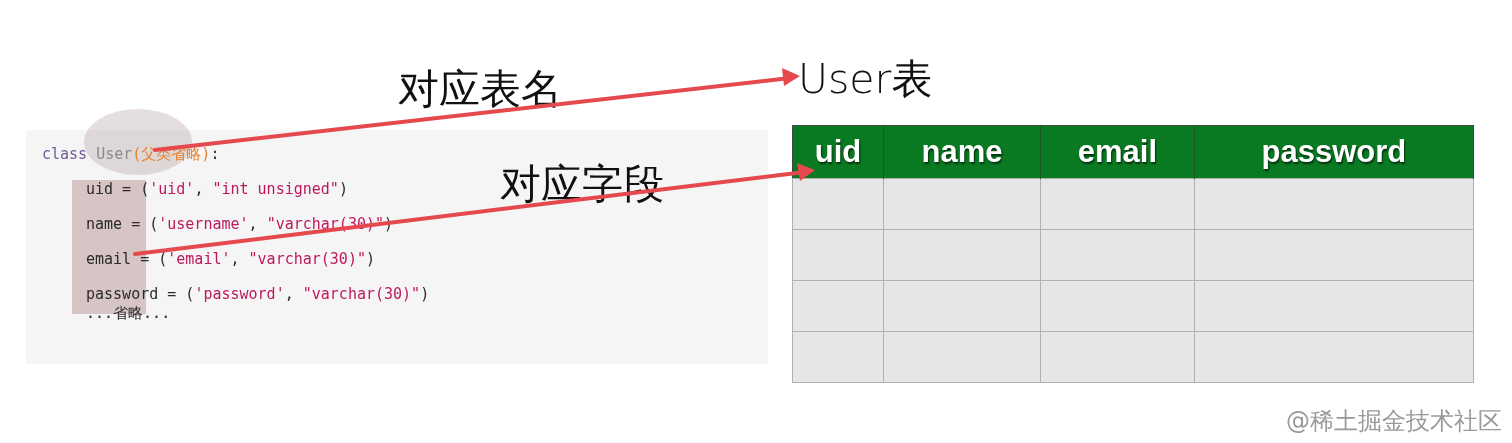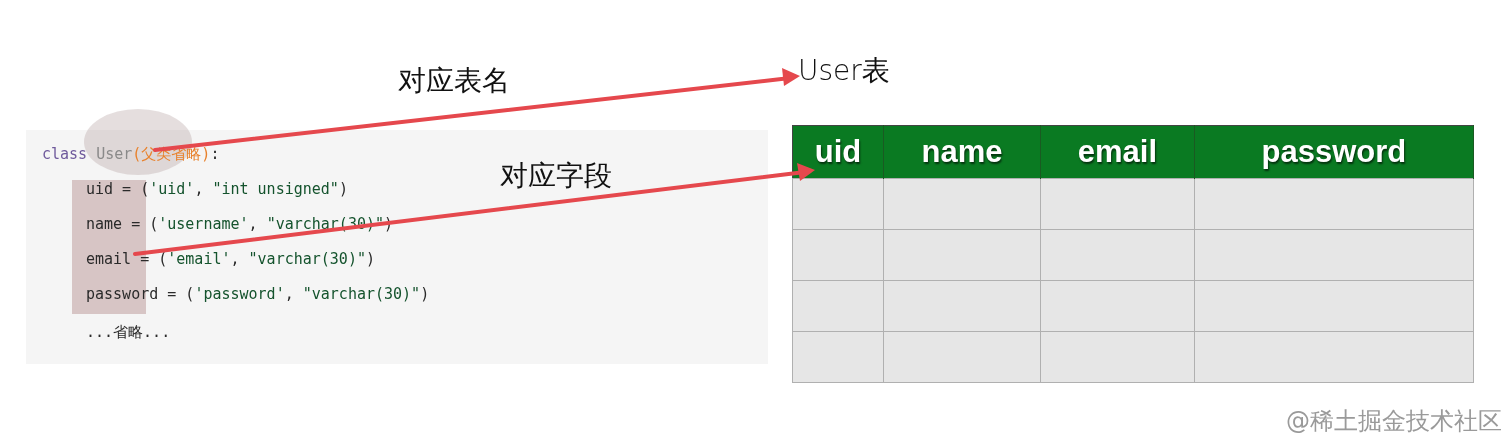--- a/index.html
+++ b/index.html
@@ -2,24 +2,24 @@
 <html><head>
 <meta charset="utf-8">
 <style>
   html, body { margin:0; padding:0; background:#ffffff; }
   body { width:1512px; height:443px; position:relative; overflow:hidden; font-family:"Liberation Sans", "DejaVu Sans", sans-serif; }
   .code-panel { position:absolute; left:26px; top:130px; width:742px; height:234px; background:#f5f5f5; }
   .code-line { position:absolute; font-family:"DejaVu Sans Mono", "Liberation Mono", monospace; font-size:15px; color:#2a2a2a; white-space:pre; }
   .kw { color:#6f5a9c; }
   .cls { color:#8a8a8a; }
   .orange { color:#e8822d; }
-  .str { color:#14532d; }
+  .str { color:#be185d; }
   .hl-col { position:absolute; left:72px; top:180px; width:74px; height:134px; background:rgba(180,140,140,0.45); }
   .hl-oval { position:absolute; left:84px; top:109px; width:108px; height:66px; border-radius:50%; background:rgba(180,160,160,0.35); }
-  .label { position:absolute; font-family:"DejaVu Sans", sans-serif; font-size:28px; color:#111; font-weight:300; }
+  .label { position:absolute; font-family:"DejaVu Sans", sans-serif; font-size:41px; color:#111; font-weight:300; }
   .tbl { position:absolute; left:792px; top:125px; width:682px; height:258px; border:1px solid #444; border-collapse:collapse; }
   .tbl th { background:#0a7a22; color:#fff; font-family:"Liberation Sans", sans-serif; font-weight:bold; font-size:31px; height:52px; text-shadow:1px 2px 2px rgba(0,0,0,0.6); border-right:1px solid #1a5a22; padding:0; }
   .tbl td { background:#e6e6e6; border:1px solid #b0b0b0; height:50px; padding:0; }
   .watermark { position:absolute; right:10px; top:405px; font-size:24px; color:#9a9a9a; font-family:"DejaVu Sans", sans-serif; }
   svg.arrows { position:absolute; left:0; top:0; }
 </style>
 </head>
 <body>
 
 <div class="code-panel"></div>
@@ -29,21 +29,21 @@
 <div class="code-line" style="left:42px;top:145px;"><span class="kw">class</span> <span class="cls">User</span><span class="orange">(父类省略)</span><span>:</span></div>
 
 <div class="code-line" style="left:86px;top:180px;"><span>uid</span><span> = (</span><span class="str">'uid'</span><span>, </span><span class="str">"int unsigned"</span><span>)</span></div>
 
 <div class="code-line" style="left:86px;top:215px;"><span>name</span><span> = (</span><span class="str">'username'</span><span>, </span><span class="str">"varchar(30)"</span><span>)</span></div>
 
 <div class="code-line" style="left:86px;top:250px;"><span>email</span><span> = (</span><span class="str">'email'</span><span>, </span><span class="str">"varchar(30)"</span><span>)</span></div>
 
 <div class="code-line" style="left:86px;top:285px;"><span>password</span><span> = (</span><span class="str">'password'</span><span>, </span><span class="str">"varchar(30)"</span><span>)</span></div>
 
-<div class="code-line" style="left:86px;top:323px;">...省略...</div>
+<div class="code-line" style="left:86px;top:304px;">...省略...</div>
 
 <div class="label" style="left:398px;top:62px;">对应表名</div>
 <div class="label" style="left:500px;top:157px;">对应字段</div>
 <div class="label" style="left:798px;top:52px;">User表</div>
 
 <table class="tbl">
   <thead>
     <tr>
       <th>uid</th>
       <th>name</th>

